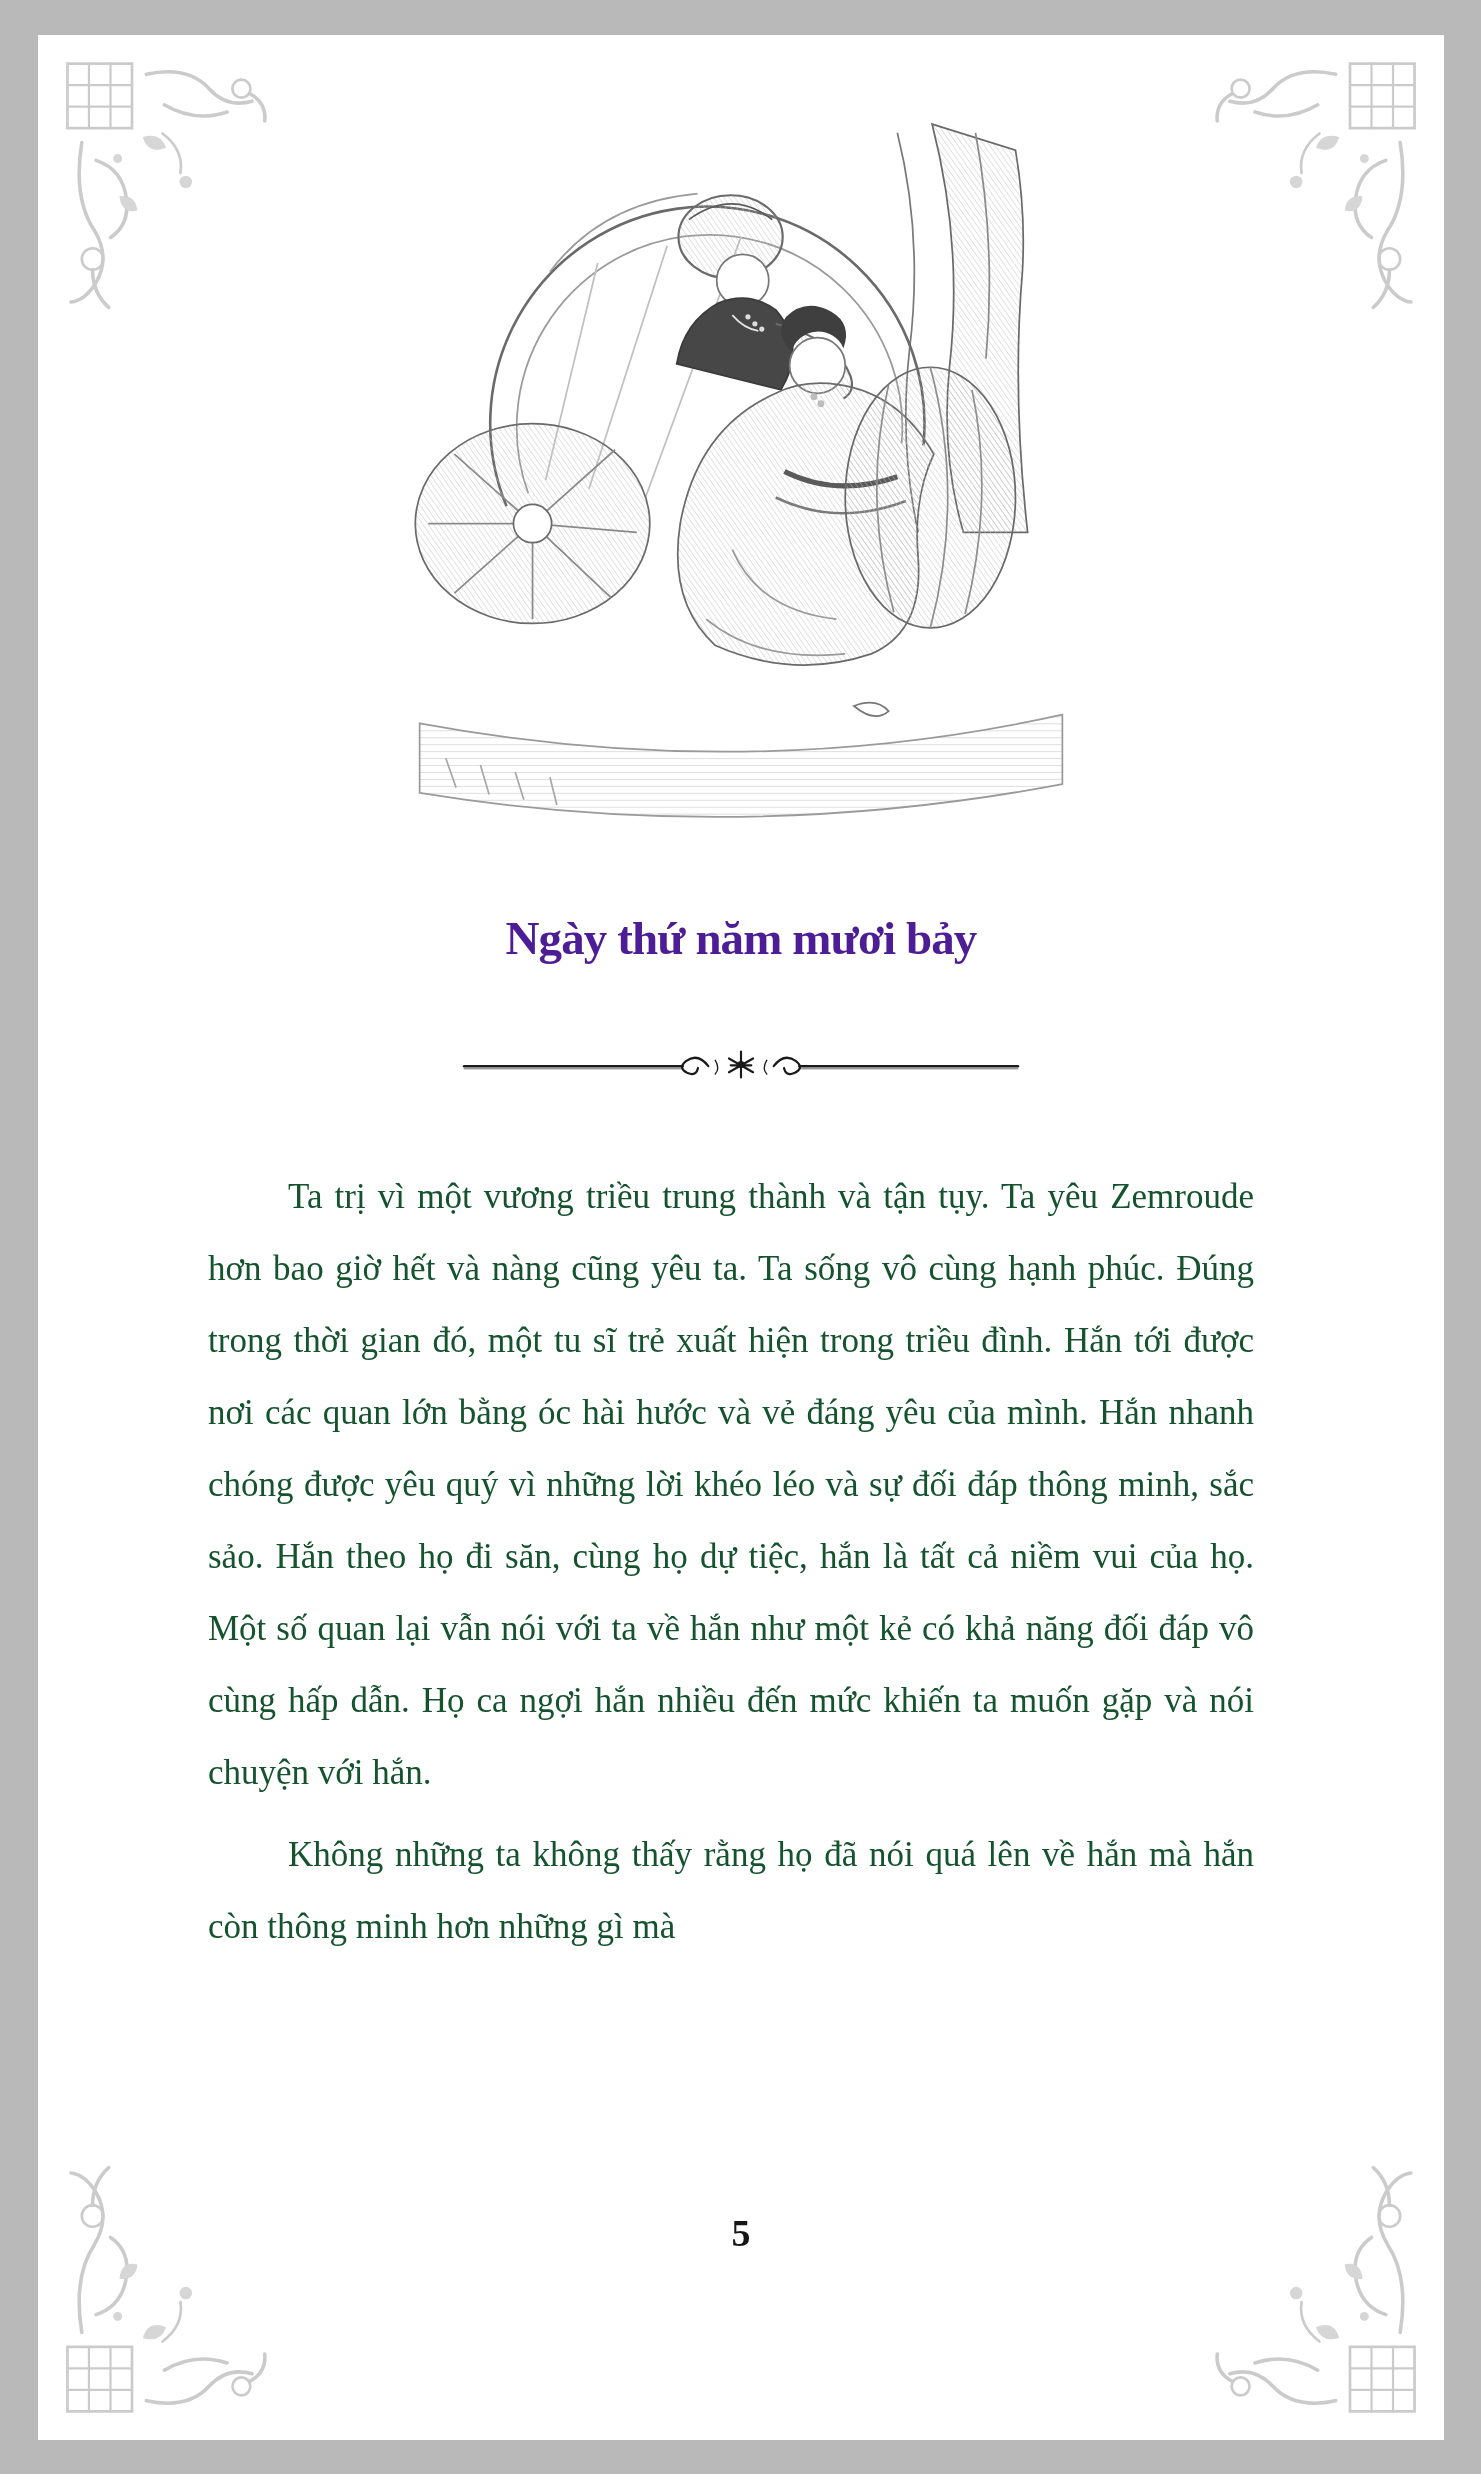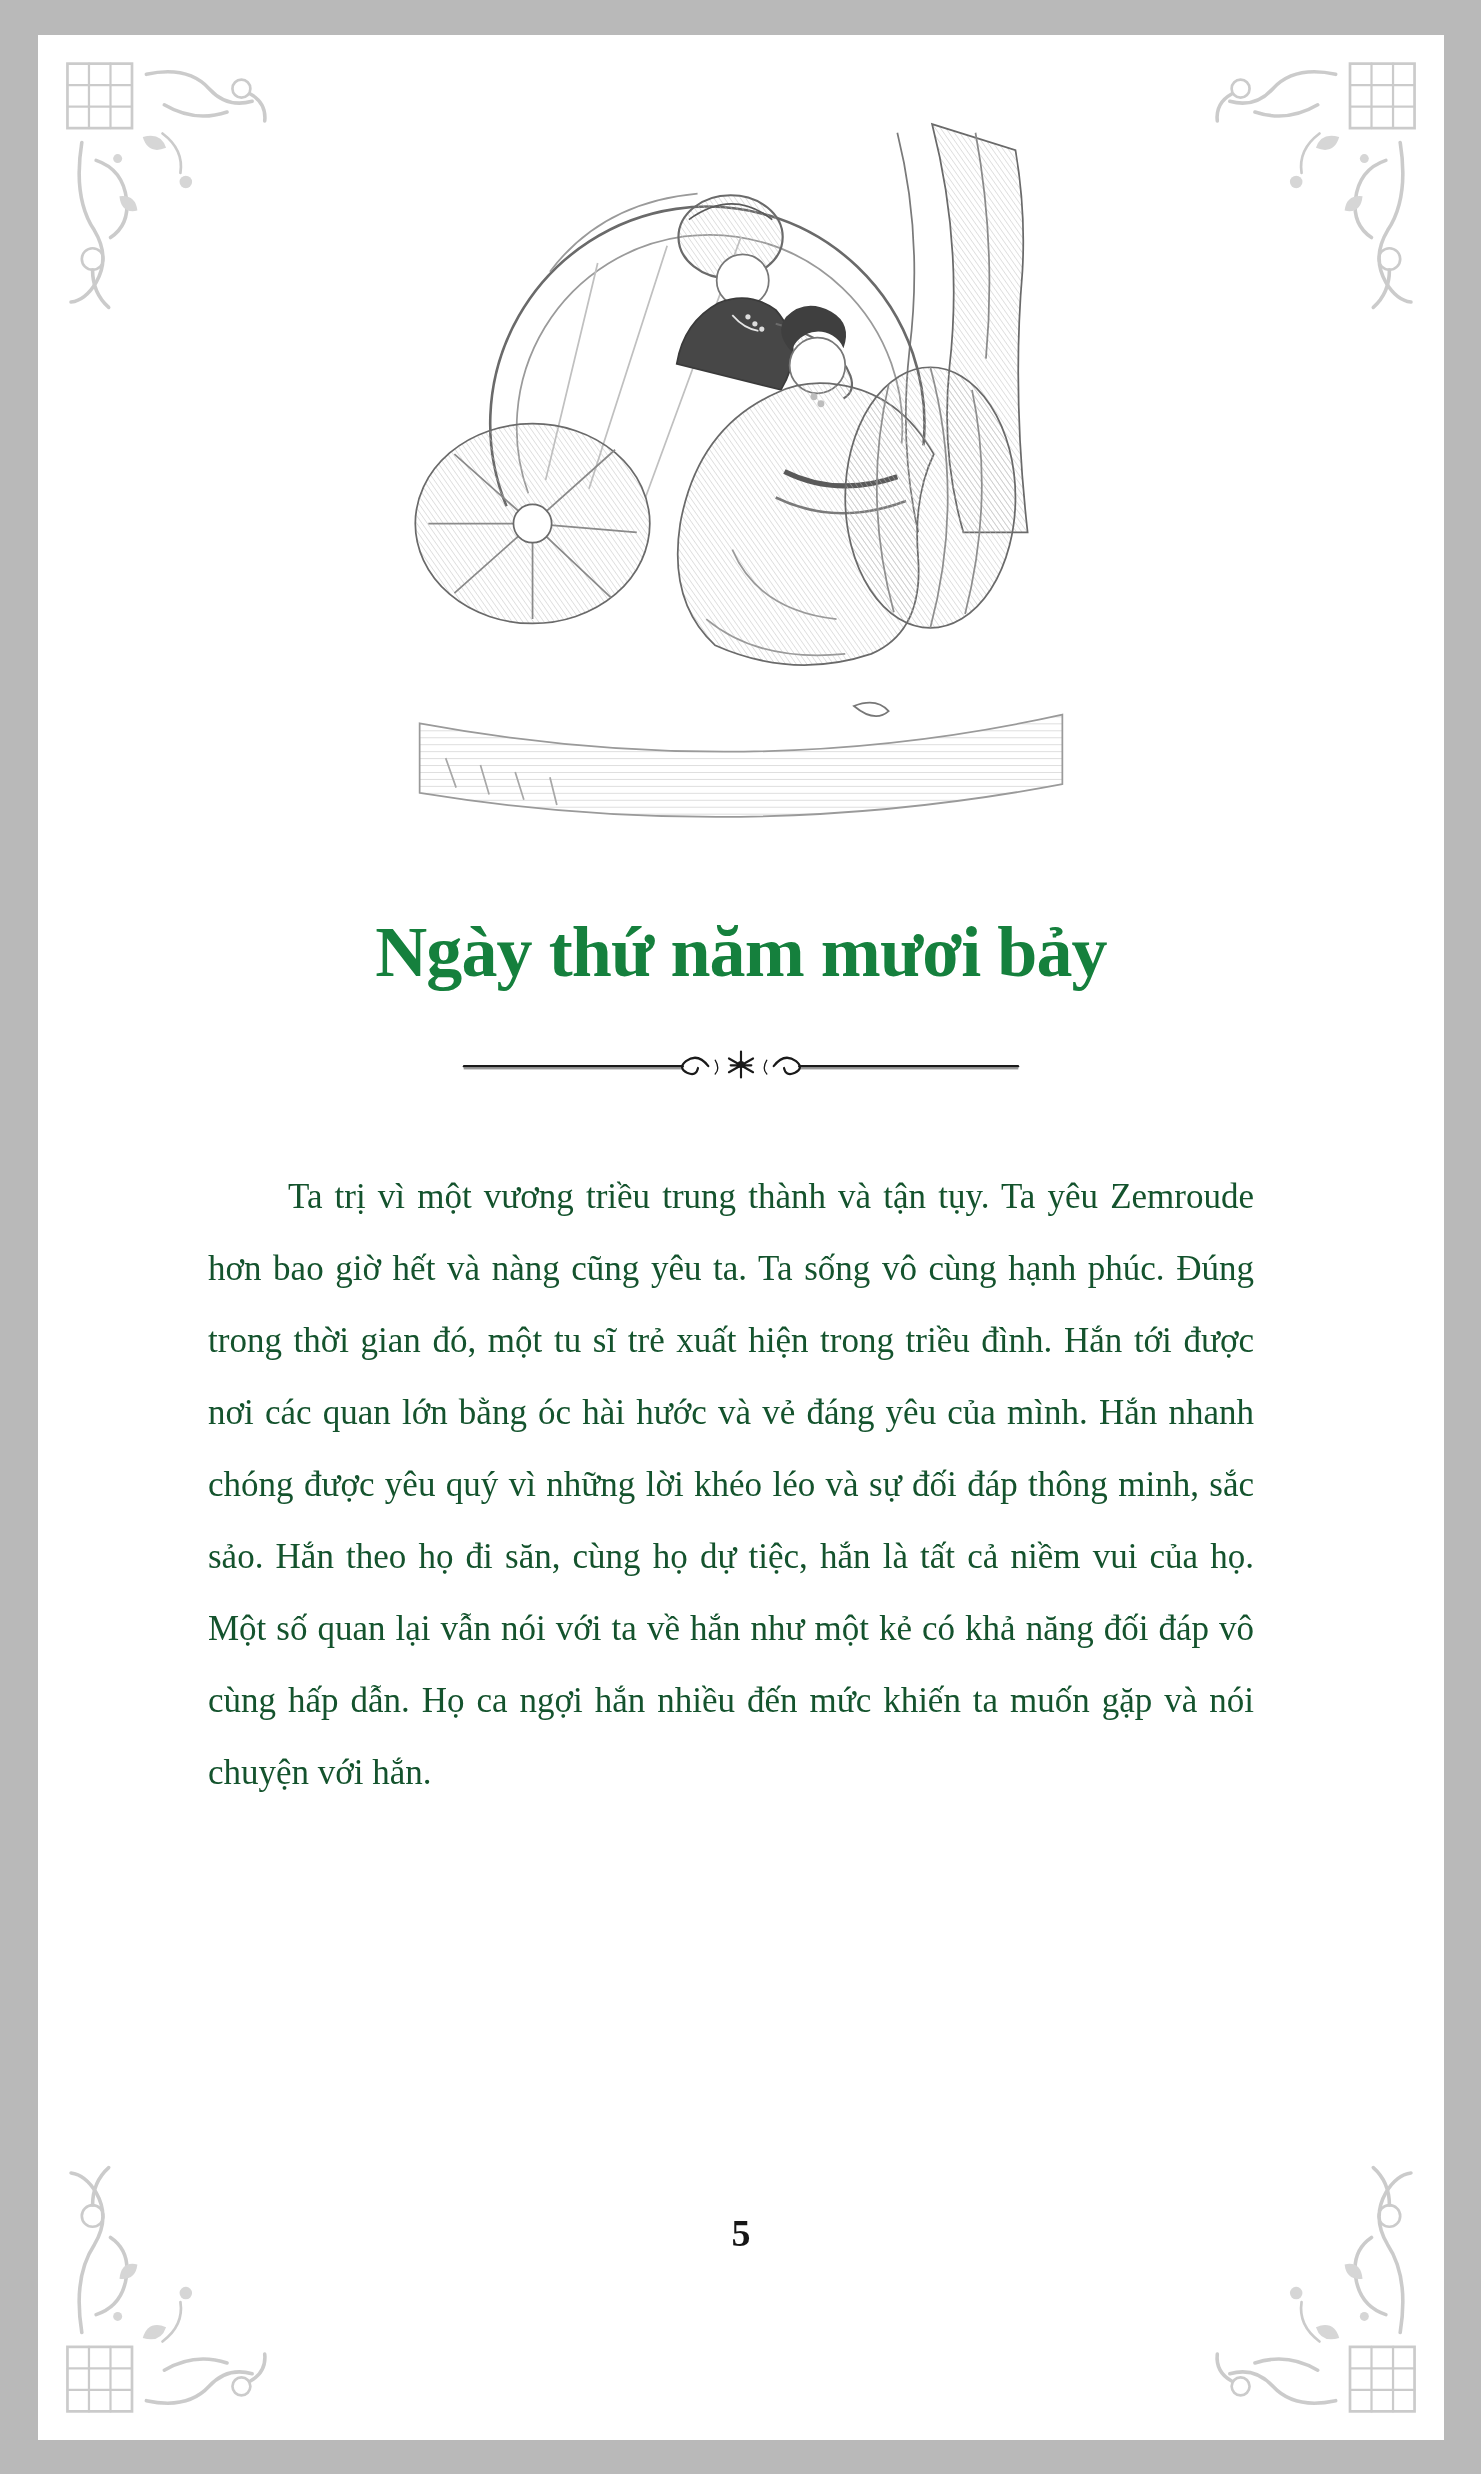--- a/index.html
+++ b/index.html
@@ -35,24 +35,24 @@
     top:63px; left:50%; transform:translateX(-50%);
     width:747px; height:773px;
   }
   .illustration svg { width:100%; height:100%; display:block; }
 
   
   .chapter-title {
     position:absolute;
     top:876px; left:0; right:0;
     text-align:center;
-    font-size:72px;
+    font-size:47px;
     font-weight:700;
     letter-spacing:-0.9px;
-    color:#15803d;
+    color:#4c1d95;
   }
 
   
   .divider {
     position:absolute;
     top:1008px; left:50%; transform:translateX(-50%);
     width:573px; height:43px;
   }
   .divider svg { width:100%; height:100%; display:block; }
 
@@ -247,19 +247,20 @@
 
           <path d="M330,10 V40 M316,18 L344,34 M344,18 L316,34 M318,26 H342" stroke-width="2.5"></path>
           <circle cx="330" cy="25" r="4" fill="#1a1a1a" stroke="none"></circle>
           <path d="M300,20 q6,10 0,16 M360,20 q-6,10 0,16" stroke-width="1.5"></path>
         </g>
       </svg>
     </div>
 
     <div class="body-text">
       <p>Ta trị vì một vương triều trung thành và tận tụy. Ta yêu Zemroude hơn bao giờ hết và nàng cũng yêu ta. Ta sống vô cùng hạnh phúc. Đúng trong thời gian đó, một tu sĩ trẻ xuất hiện trong triều đình. Hắn tới được nơi các quan lớn bằng óc hài hước và vẻ đáng yêu của mình. Hắn nhanh chóng được yêu quý vì những lời khéo léo và sự đối đáp thông minh, sắc sảo. Hắn theo họ đi săn, cùng họ dự tiệc, hắn là tất cả niềm vui của họ. Một số quan lại vẫn nói với ta về hắn như một kẻ có khả năng đối đáp vô cùng hấp dẫn. Họ ca ngợi hắn nhiều đến mức khiến ta muốn gặp và nói chuyện với hắn.</p>
+      <p>Không những ta không thấy rằng họ đã nói quá lên về hắn mà hắn còn thông minh hơn những gì mà</p>
     </div>
 
     <div class="page-number">5</div>
 
   </div>
 </div>
 
 
 </body></html>

